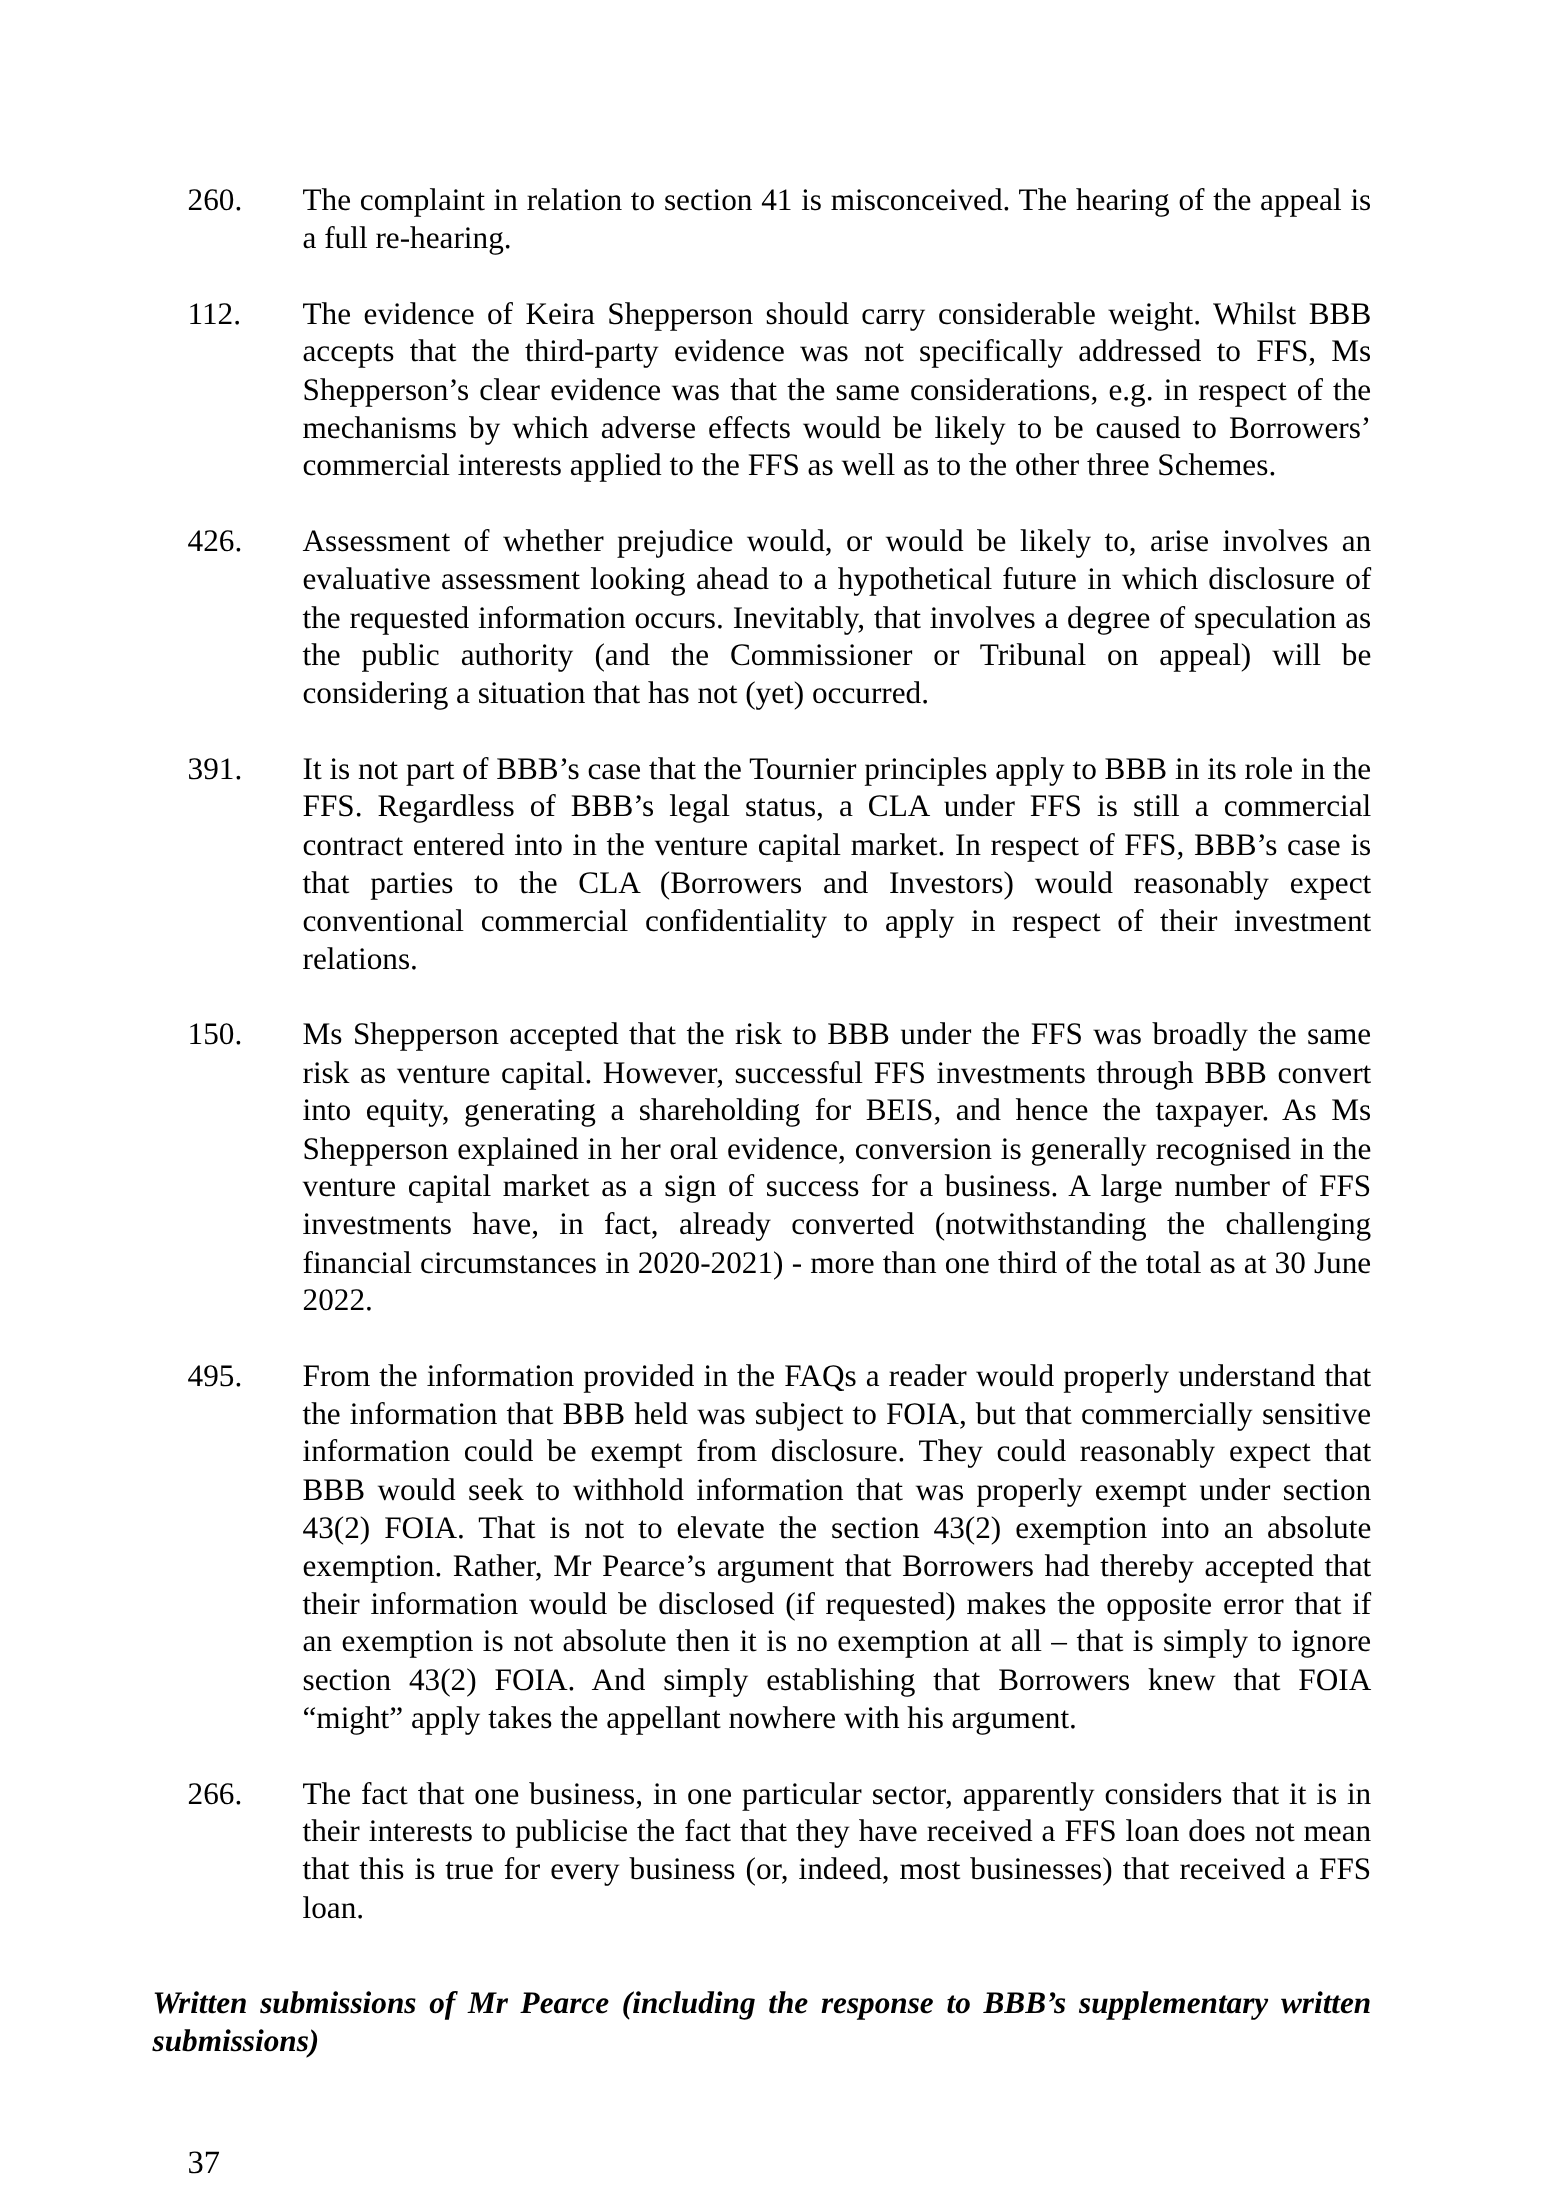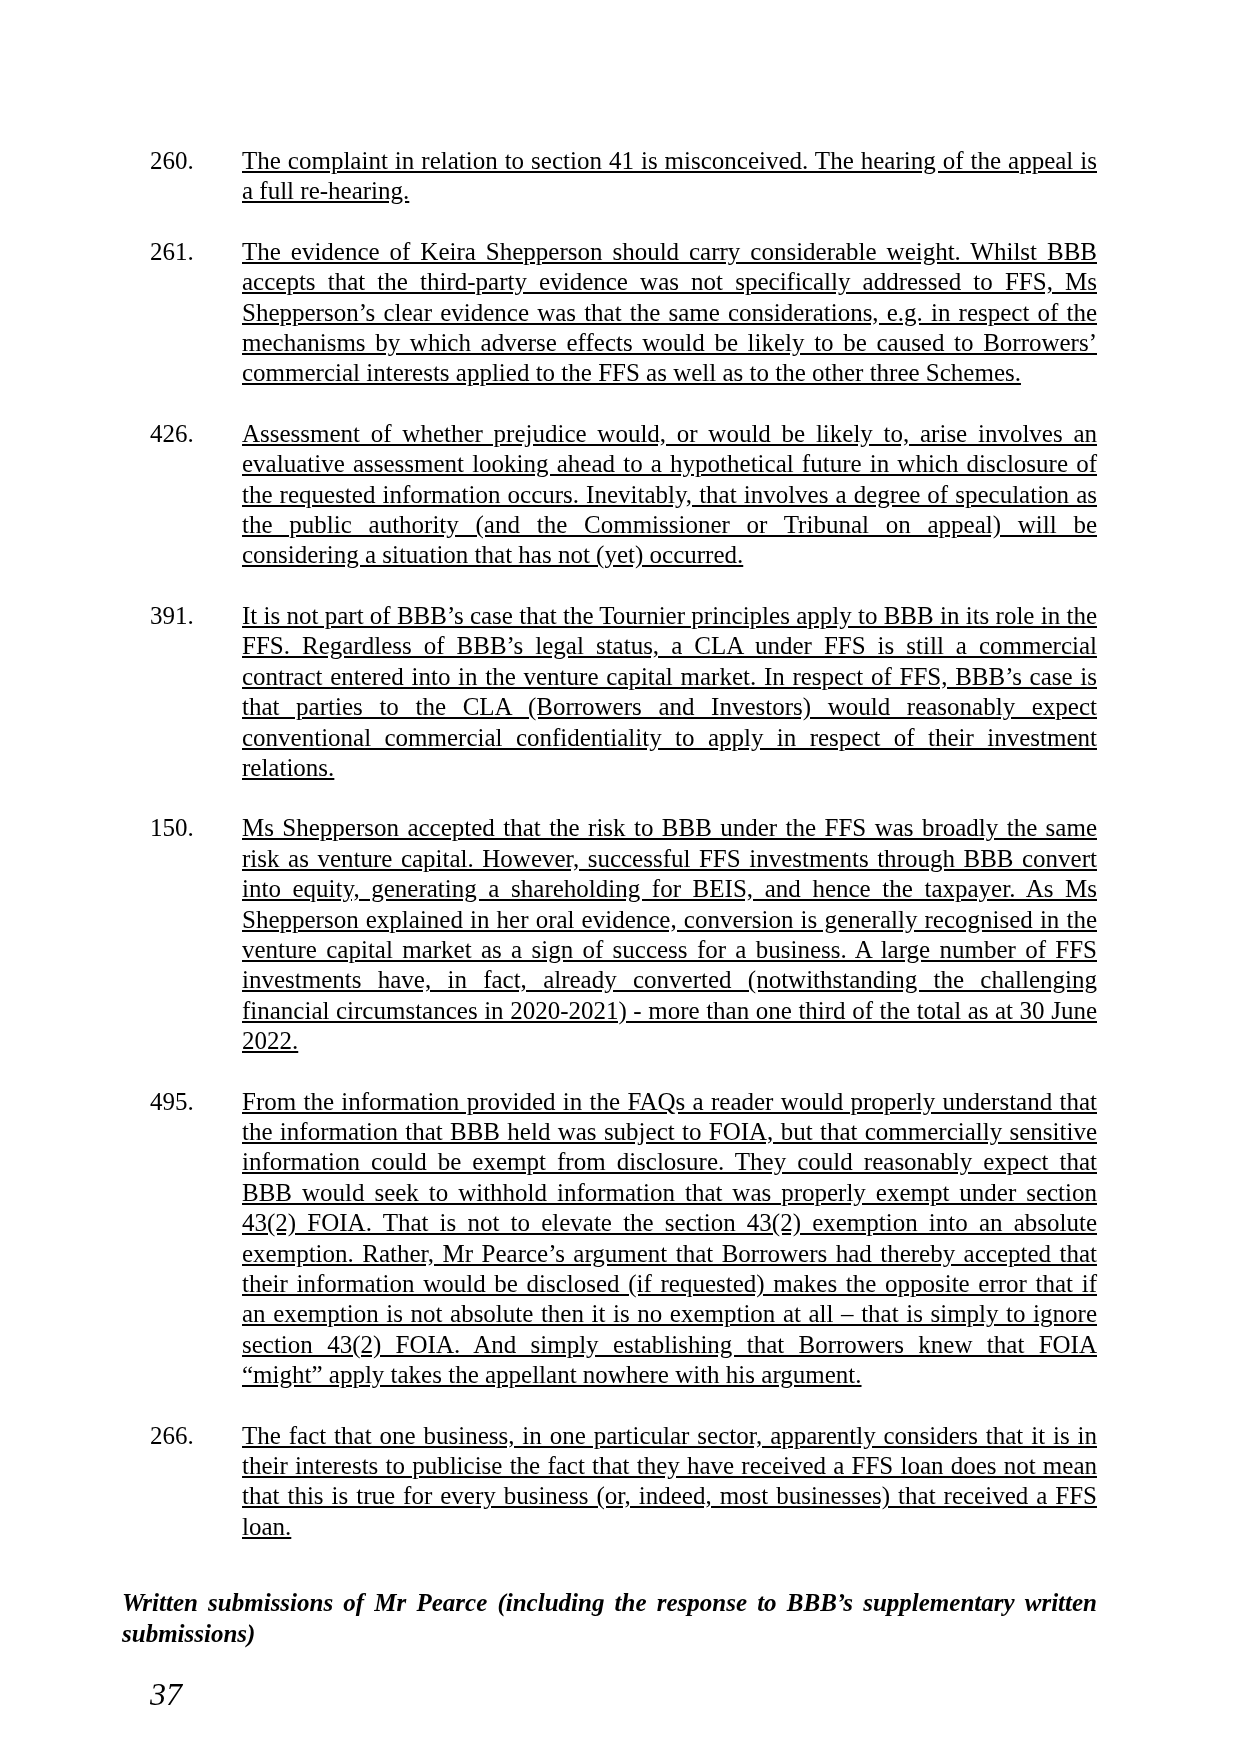--- a/index.html
+++ b/index.html
@@ -25,58 +25,56 @@
   .content {
     width: 975px;
   }
   .para {
     position: relative;
     padding-left: 120px;
     margin-bottom: 30px;
     font-size: 25px;
     line-height: 30.4px;
     text-align: justify;
-    text-decoration: underline;
   }
   .para-num {
     position: absolute;
     left: 28px;
     top: 0;
     font-size: 25px;
     line-height: 30.4px;
   }
   .section-heading {
     margin-top: 46px;
     font-size: 25px;
     line-height: 30.4px;
     font-weight: bold;
     font-style: italic;
     text-align: justify;
   }
   .page-footer {
-    margin-top: 30px;
+    margin-top: 66px;
     padding-left: 28px;
-    font-size: 32px;
+    font-size: 26px;
     line-height: 30.4px;
-    font-style: italic;
   }
 </style>
 </head>
 <body>
 
 <div class="page">
   <div class="content">
 
     <div class="para">
       <span class="para-num">260.</span>
       <span class="para-text">The complaint in relation to section 41 is misconceived. The hearing of the appeal is a full re-hearing.</span>
     </div>
 
     <div class="para">
-      <span class="para-num">261.</span>
+      <span class="para-num">112.</span>
       <span class="para-text">The evidence of Keira Shepperson should carry considerable weight. Whilst BBB accepts that the third-party evidence was not specifically addressed to FFS, Ms Shepperson’s clear evidence was that the same considerations, e.g. in respect of the mechanisms by which adverse effects would be likely to be caused to Borrowers’ commercial interests applied to the FFS as well as to the other three Schemes.</span>
     </div>
 
     <div class="para">
       <span class="para-num">426.</span>
       <span class="para-text">Assessment of whether prejudice would, or would be likely to, arise involves an evaluative assessment looking ahead to a hypothetical future in which disclosure of the requested information occurs. Inevitably, that involves a degree of speculation as the public authority (and the Commissioner or Tribunal on appeal) will be considering a situation that has not (yet) occurred.</span>
     </div>
 
     <div class="para">
       <span class="para-num">391.</span>

